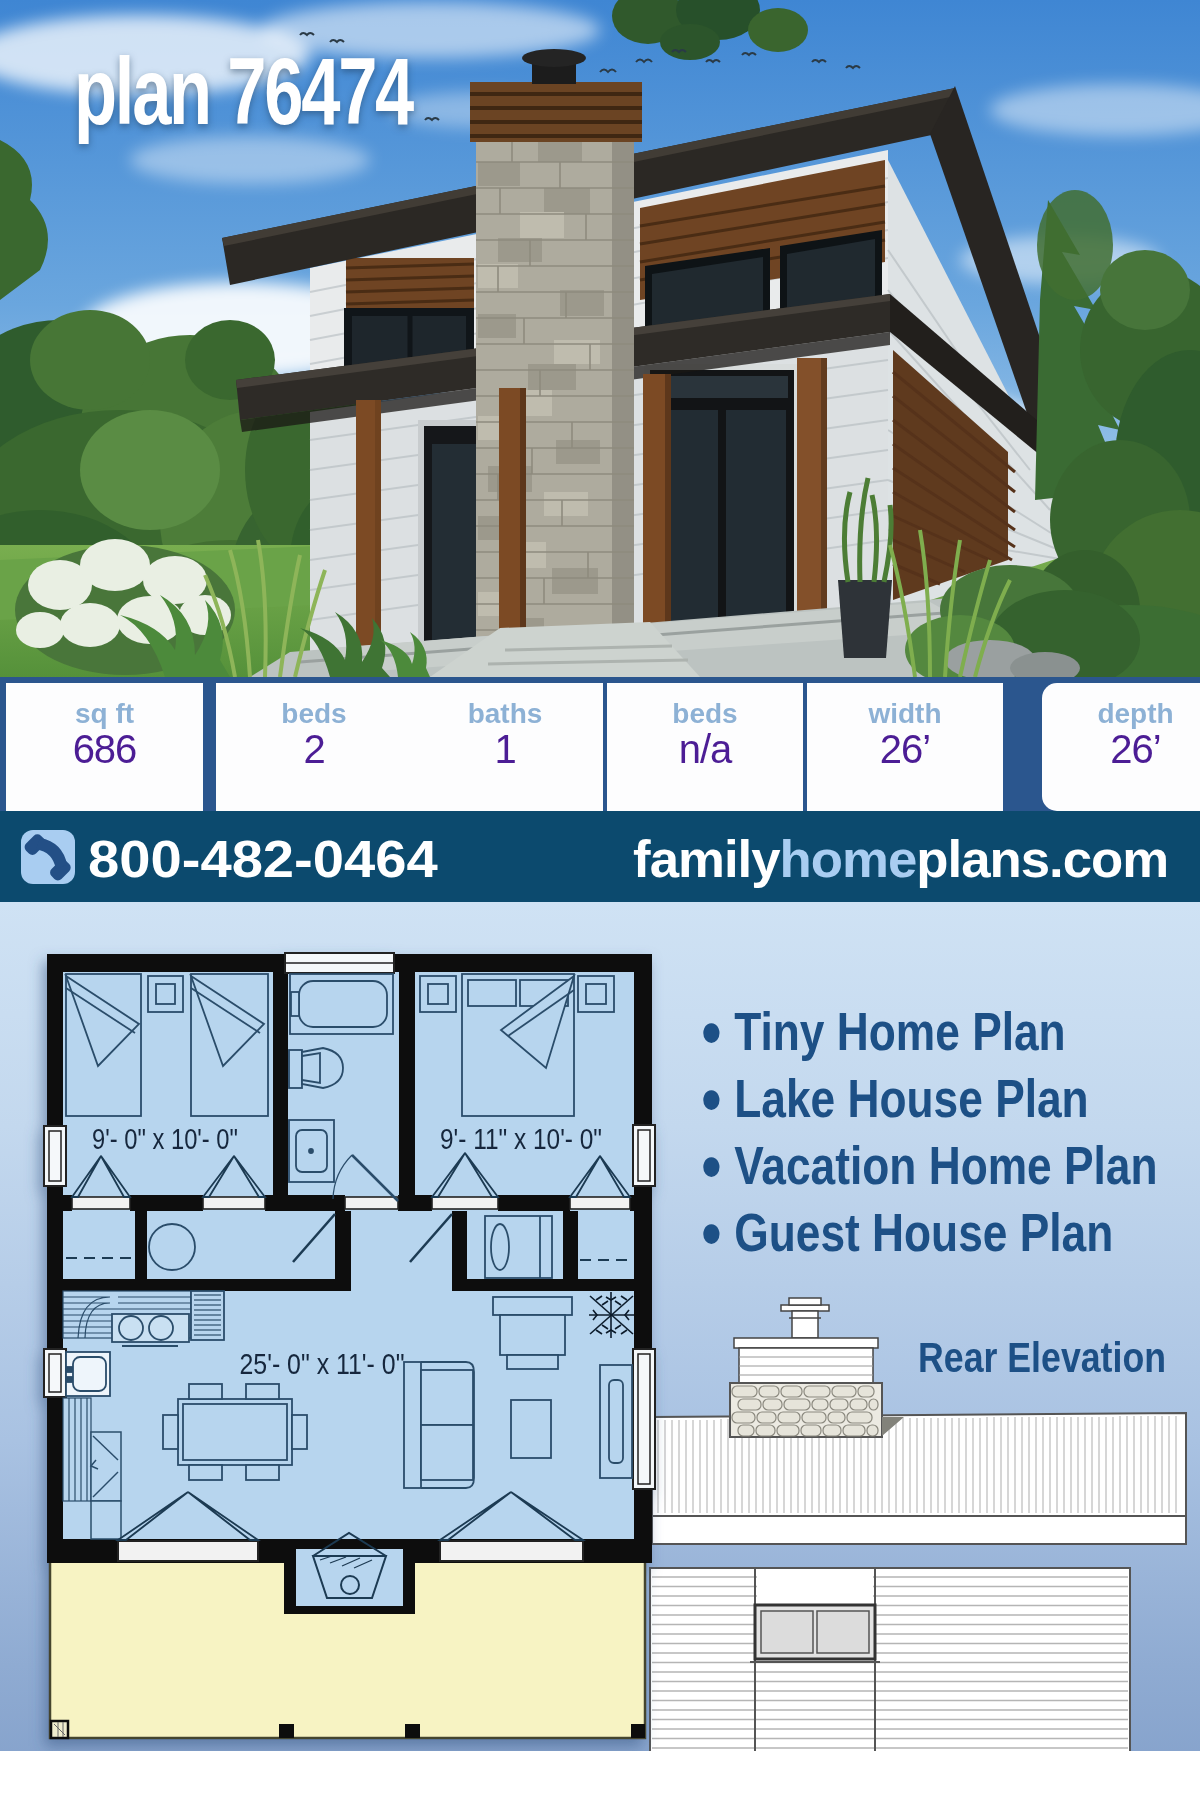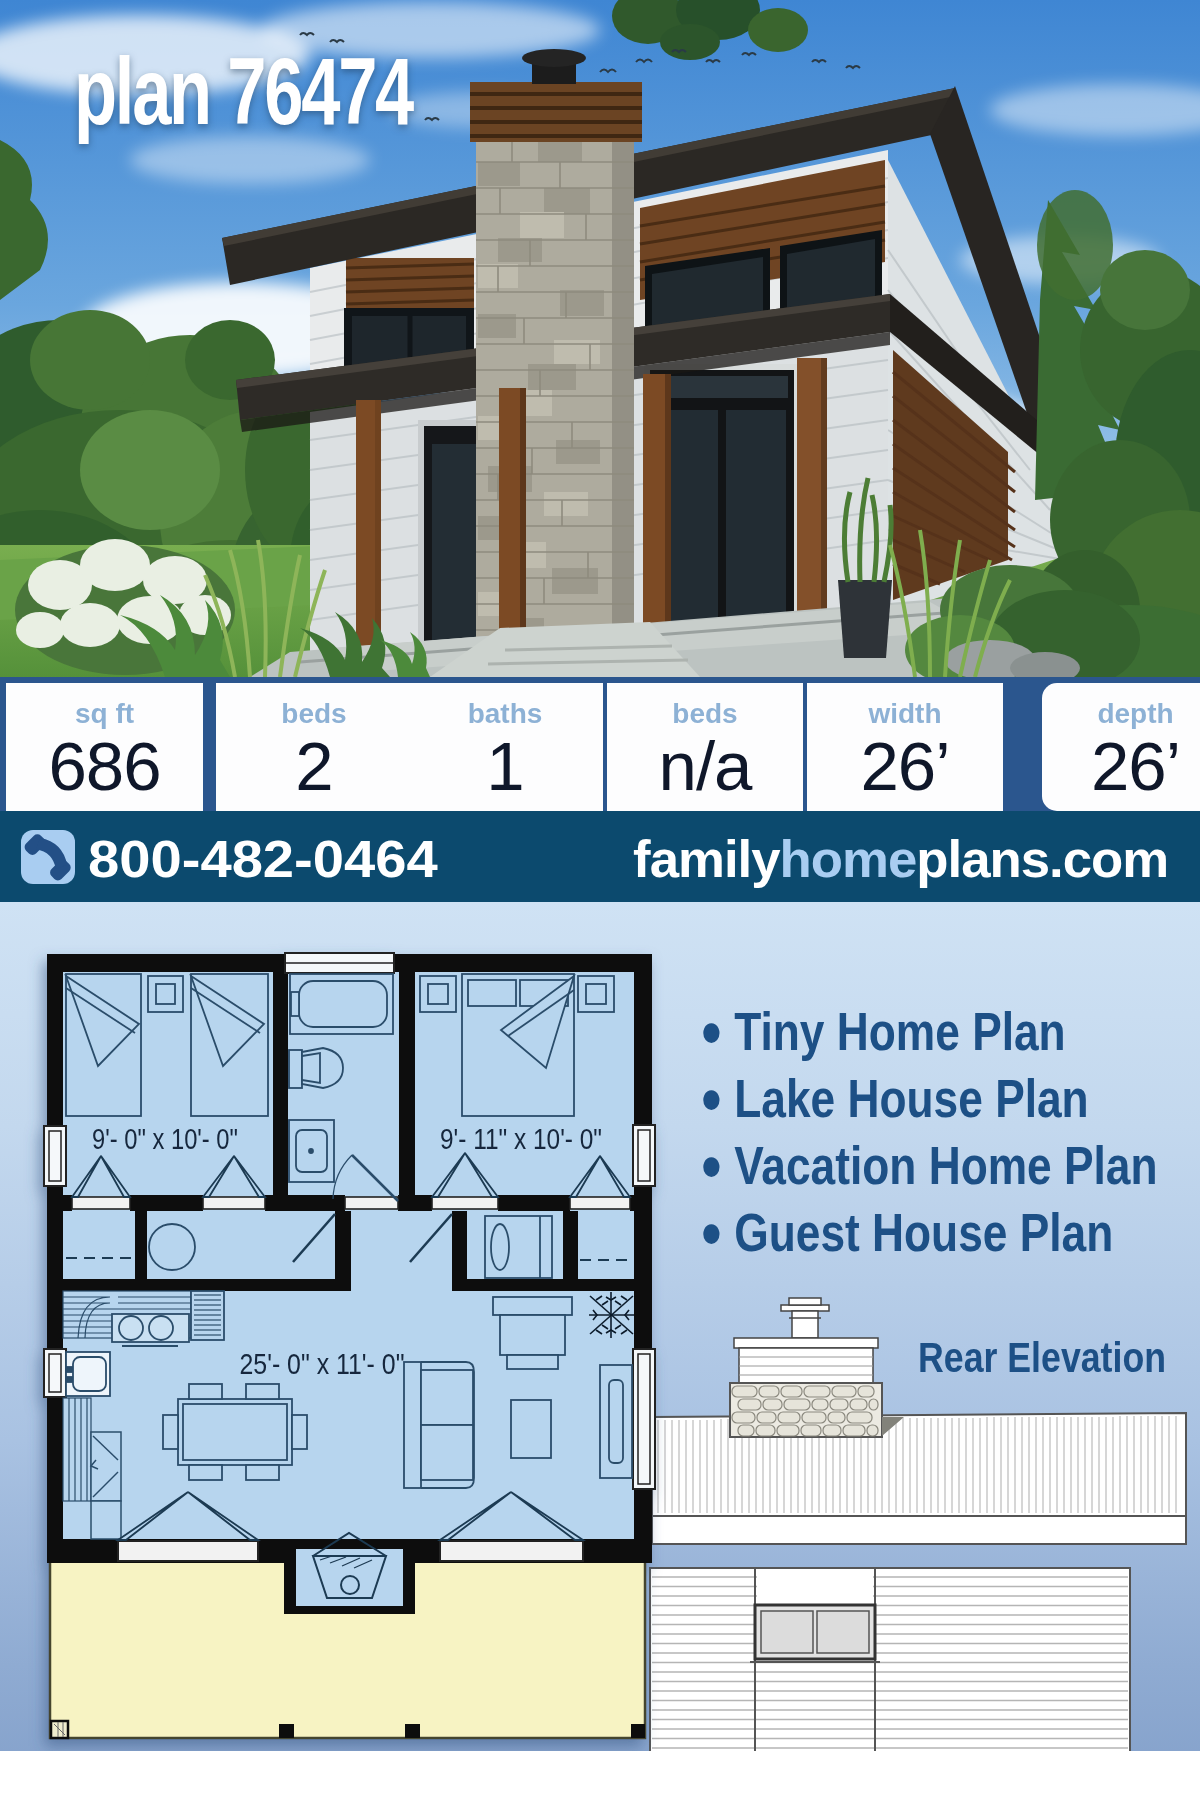--- a/index.html
+++ b/index.html
@@ -3,21 +3,21 @@
 <meta charset="utf-8">
 <style>
   html,body{margin:0;padding:0;}
   body{width:1200px;height:1800px;font-family:"Liberation Sans",sans-serif;overflow:hidden;}
   .page{position:relative;width:1200px;height:1751px;background:#c8ddf2;overflow:hidden;}
   .abs{position:absolute;}
   
   .stats{position:absolute;left:0;top:677px;width:1200px;height:134px;background:#2b568e;}
   .cell{position:absolute;top:6px;height:128px;background:#fdfdfe;text-align:center;}
   .cell .lab{margin-top:15px;font-size:28px;font-weight:bold;color:#8db1d5;letter-spacing:0px;}
-  .cell .val{margin-top:-3px;font-size:69px;color:#0f172a;letter-spacing:-1px;}
+  .cell .val{margin-top:-3px;font-size:40px;color:#4c1d95;letter-spacing:-1px;}
   
   .bar{position:absolute;left:0;top:811px;width:1200px;height:91px;background:#0c4a6e;}
   .phone-num{position:absolute;left:88px;top:18px;font-size:52px;font-weight:bold;color:#ffffff;letter-spacing:0px;transform:scaleX(1.08);transform-origin:left;}
   .site{position:absolute;right:32px;top:18px;font-size:52px;font-weight:bold;color:#ffffff;letter-spacing:-1px;transform:scaleX(1.015);transform-origin:right;}
   .site .home{color:#a9cdf1;}
   
   .lower{position:absolute;left:0;top:902px;width:1200px;height:898px;background:linear-gradient(180deg,#cfe2f4 0%,#c3d8ee 25%,#a9c2e2 60%,#8fabd2 85%,#83a0ca 100%);}
   .bullet-line{position:absolute;left:0;white-space:nowrap;font-weight:bold;color:#1d5086;font-size:54px;transform:scaleX(.82);transform-origin:left;}
   .bullet-line .dot{display:inline-block;font-size:46px;vertical-align:4px;margin-right:14px;}
   .rear-label{position:absolute;left:918px;top:432px;white-space:nowrap;font-weight:bold;color:#1d5086;font-size:42px;transform:scaleX(.85);transform-origin:left;}

